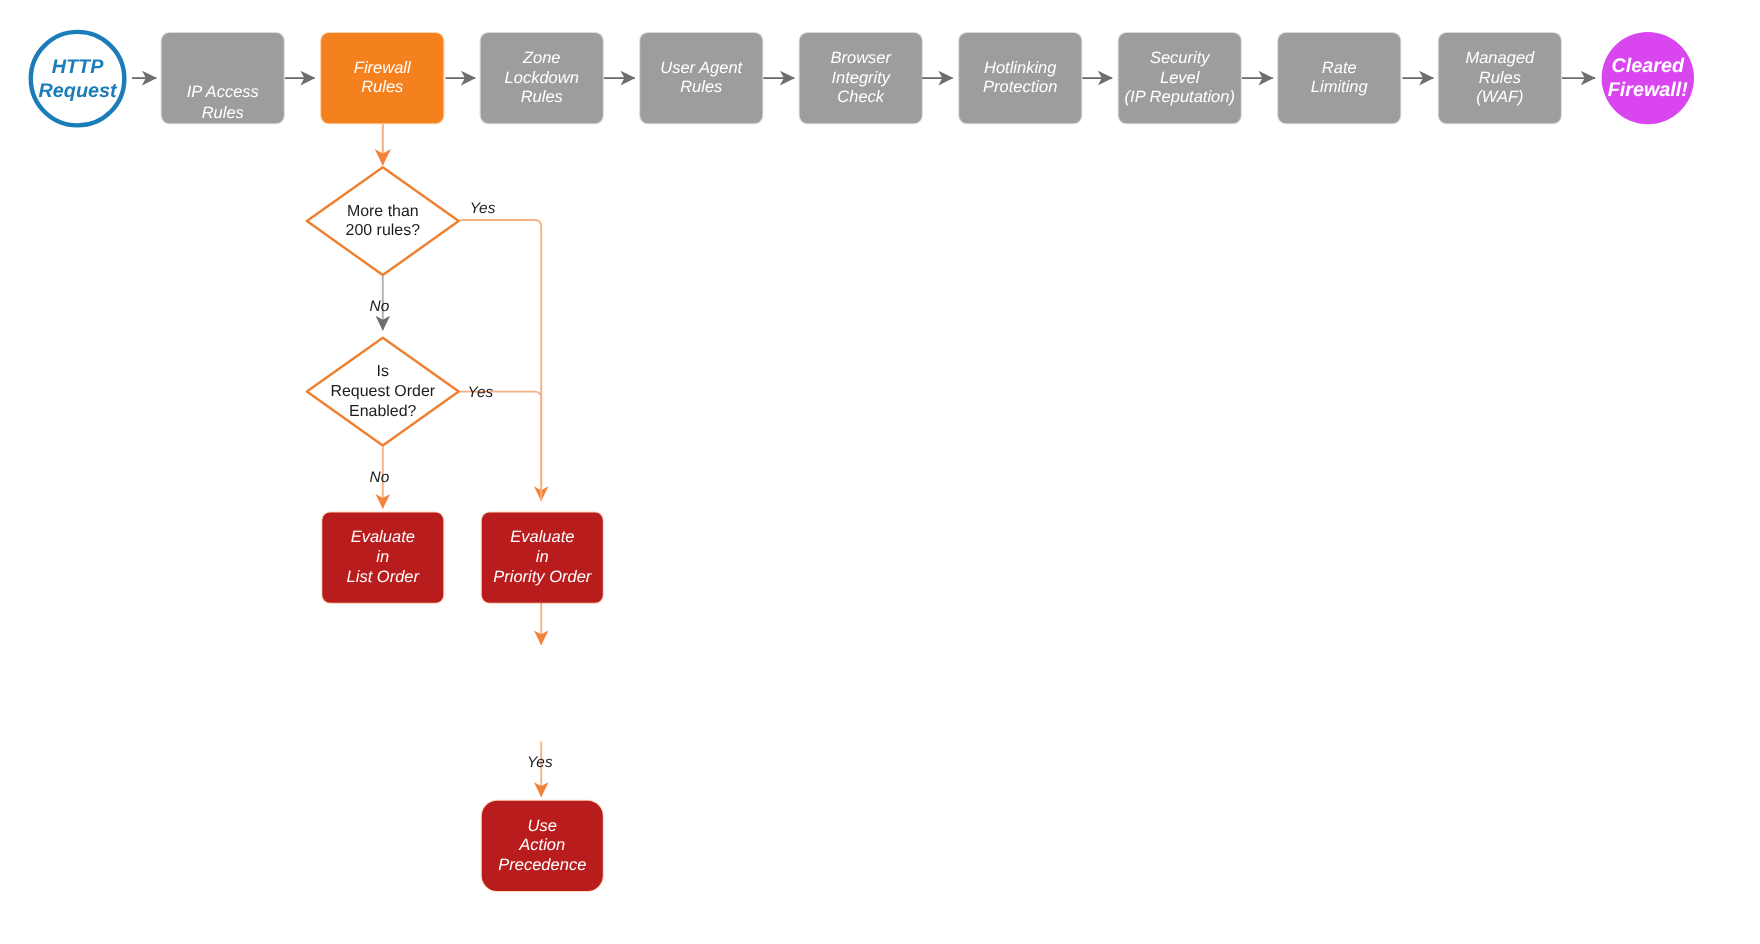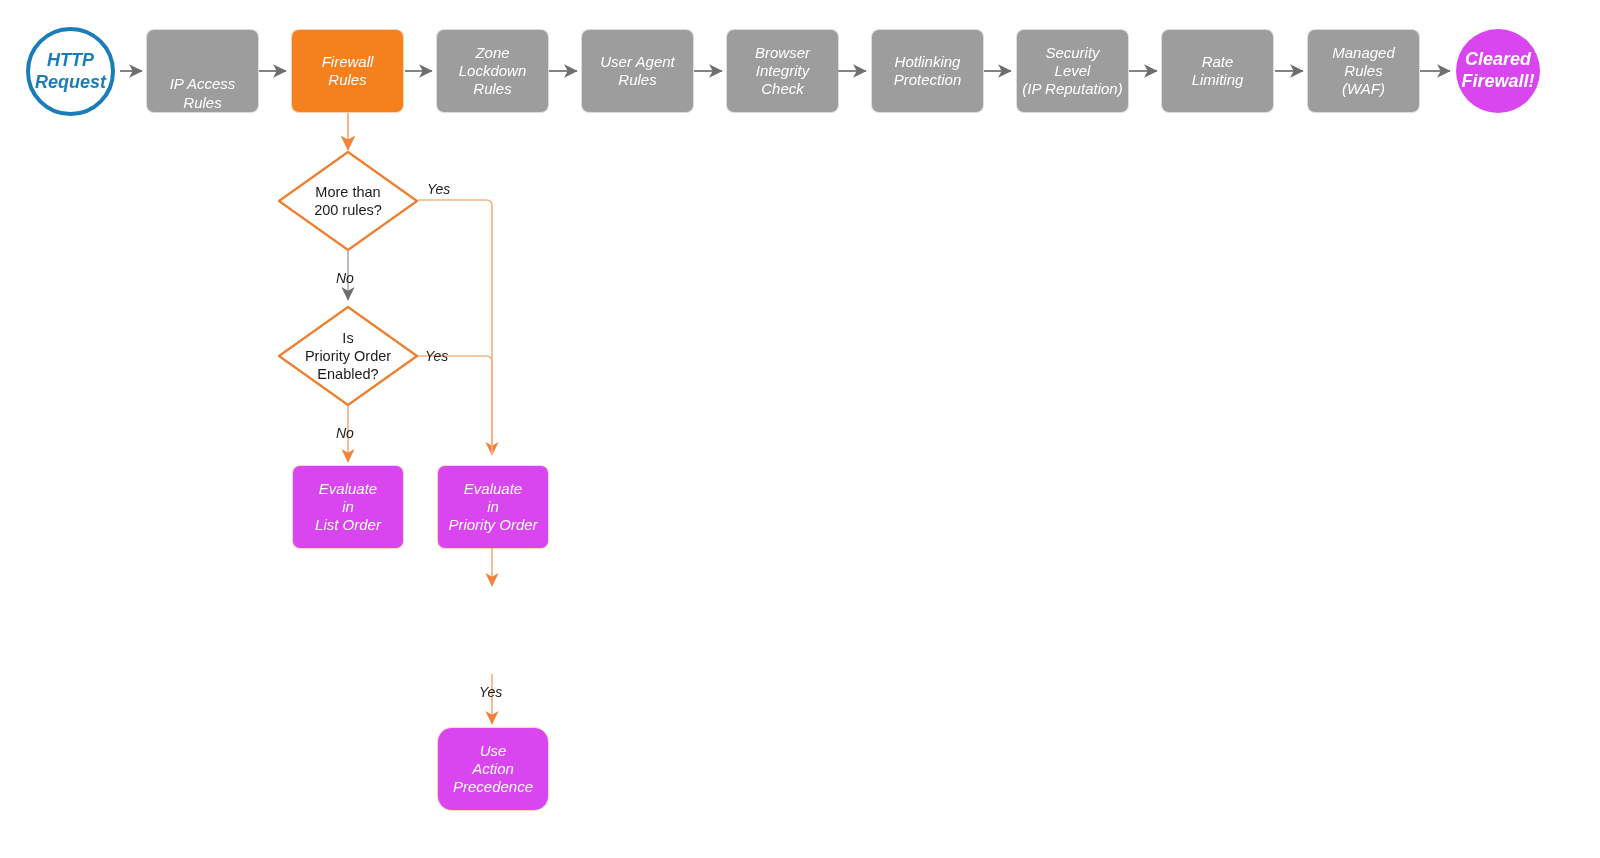--- a/index.html
+++ b/index.html
@@ -60,21 +60,21 @@
     background: #ffffff;
     border: 4px solid #1a7cb8;
     color: #1a7cb8;
   }
   .circ.end {
     background: #d946ef;
     color: #ffffff;
   }
   
   .obox {
-    background: #d946ef;
+    background: #b91c1c;
     border-radius: 7px;
     color: #ffffff;
     font-style: italic;
     font-size: 15px;
     box-shadow: 0 0 0 1px rgba(245,128,30,0.30);
     align-items: center;
   }
   
   .diamond-wrap {
     position: absolute;
@@ -216,21 +216,21 @@
     </svg>
     <div class="diamond-label">More than
 200 rules?</div>
   </div>
 
   <div class="diamond-wrap" style="left:277px; top:305px; width:142px; height:102px;">
     <svg width="142" height="102" viewBox="0 0 142 102">
       <polygon points="71,2 140,51 71,100 2,51" fill="#ffffff" stroke="#ef7f2e" stroke-width="2.2" stroke-linejoin="round"></polygon>
     </svg>
     <div class="diamond-label">Is
-Priority Order
+Request Order
 Enabled?</div>
   </div>
 
 
   <div class="elabel" style="left:427px; top:181px;">Yes</div>
   <div class="elabel" style="left:336px; top:270px;">No</div>
   <div class="elabel" style="left:425px; top:348px;">Yes</div>
   <div class="elabel" style="left:336px; top:425px;">No</div>
   <div class="elabel" style="left:479px; top:684px;">Yes</div>
 

